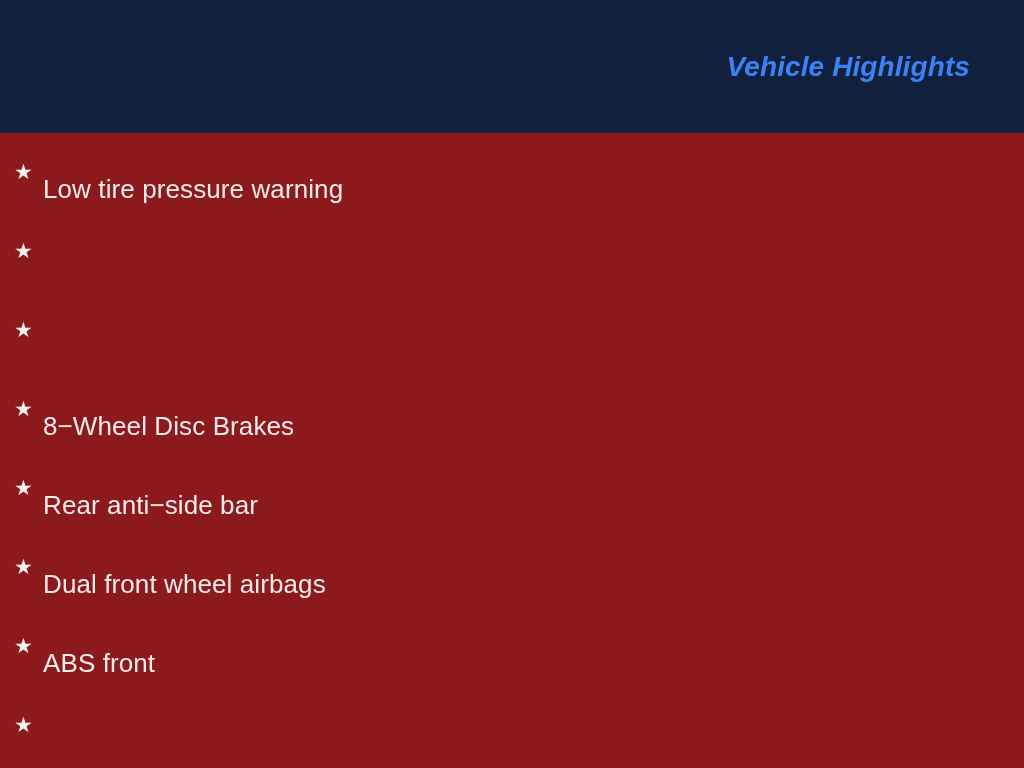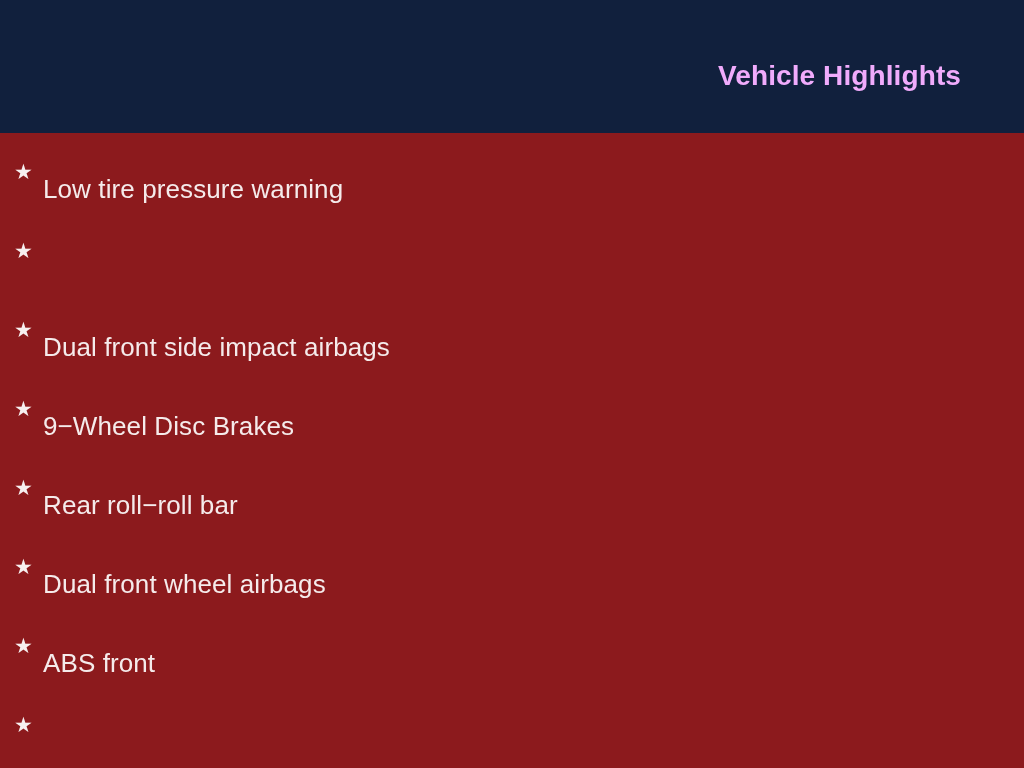--- a/index.html
+++ b/index.html
@@ -30,27 +30,28 @@
     width: 1024px;
     height: 133px;
     background: #11203D;
     box-sizing: border-box;
   }
 
   .header-title {
     position: absolute;
     right: 51px;
     top: 47px;
-    margin: 12px;
+    margin: 3px;
     font-size: 28px;
     font-weight: bold;
-    color: #f0abfc;
+    color: #3b82f6;
     letter-spacing: 0.1px;
     white-space: nowrap;
     line-height: 34px;
+    font-style: italic;
   }
 
   
   .body-area {
     position: absolute;
     left: 0;
     top: 133px;
     width: 1024px;
     height: 635px;
     background: #8C1A1D;
@@ -113,31 +114,30 @@
         <span class="bullet-star">★</span>
         <span class="feature-text">Low tire pressure warning</span>
       </li>
 
       <li class="feature-item">
         <span class="bullet-star">★</span>
       </li>
 
       <li class="feature-item">
         <span class="bullet-star">★</span>
-        <span class="feature-text">Dual front side impact airbags</span>
       </li>
 
       <li class="feature-item">
         <span class="bullet-star">★</span>
-        <span class="feature-text">9−Wheel Disc Brakes</span>
+        <span class="feature-text">8−Wheel Disc Brakes</span>
       </li>
 
       <li class="feature-item">
         <span class="bullet-star">★</span>
-        <span class="feature-text">Rear roll−roll bar</span>
+        <span class="feature-text">Rear anti−side bar</span>
       </li>
 
       <li class="feature-item">
         <span class="bullet-star">★</span>
         <span class="feature-text">Dual front wheel airbags</span>
       </li>
 
       <li class="feature-item">
         <span class="bullet-star">★</span>
         <span class="feature-text">ABS front</span>

